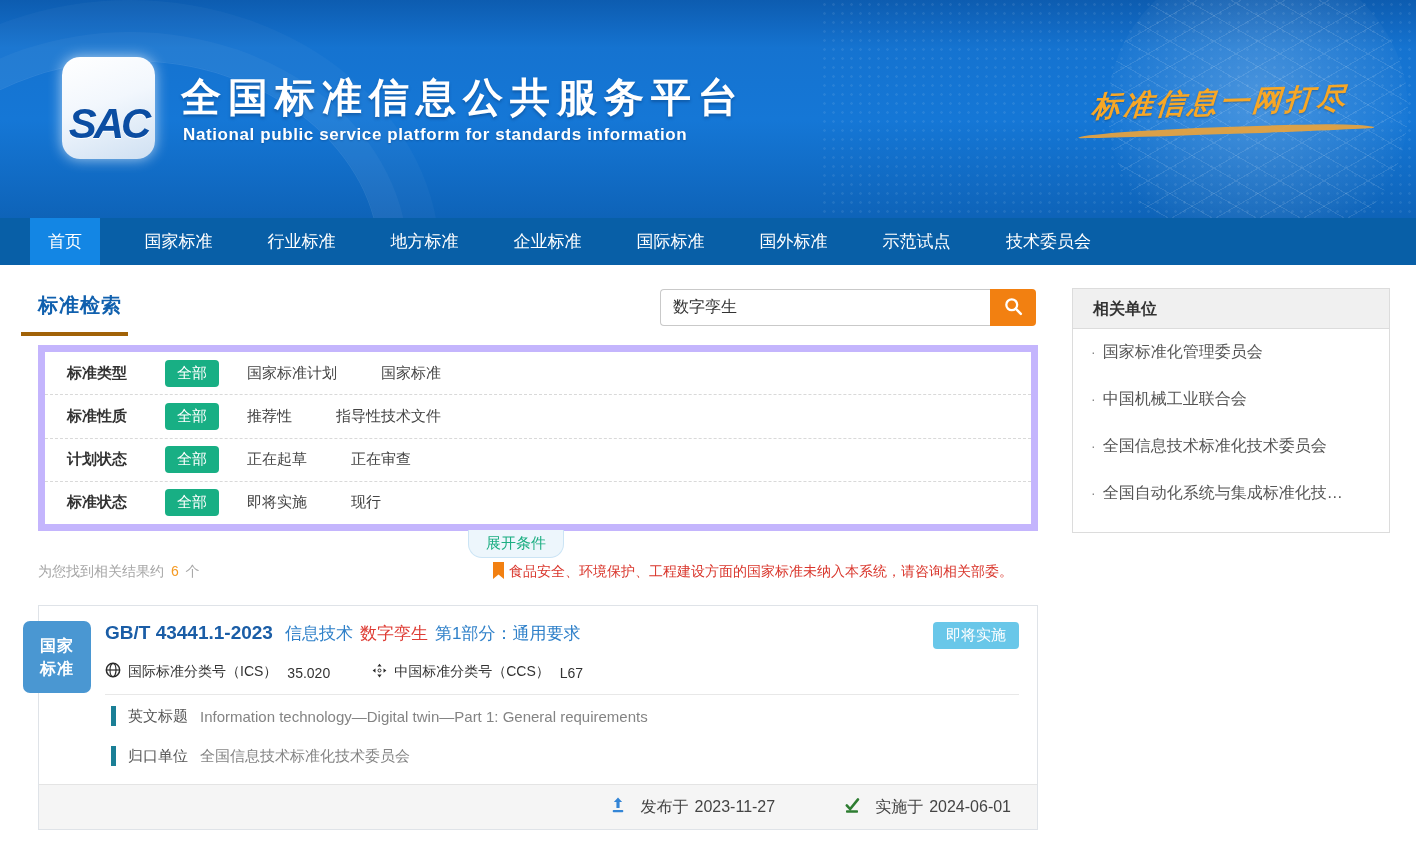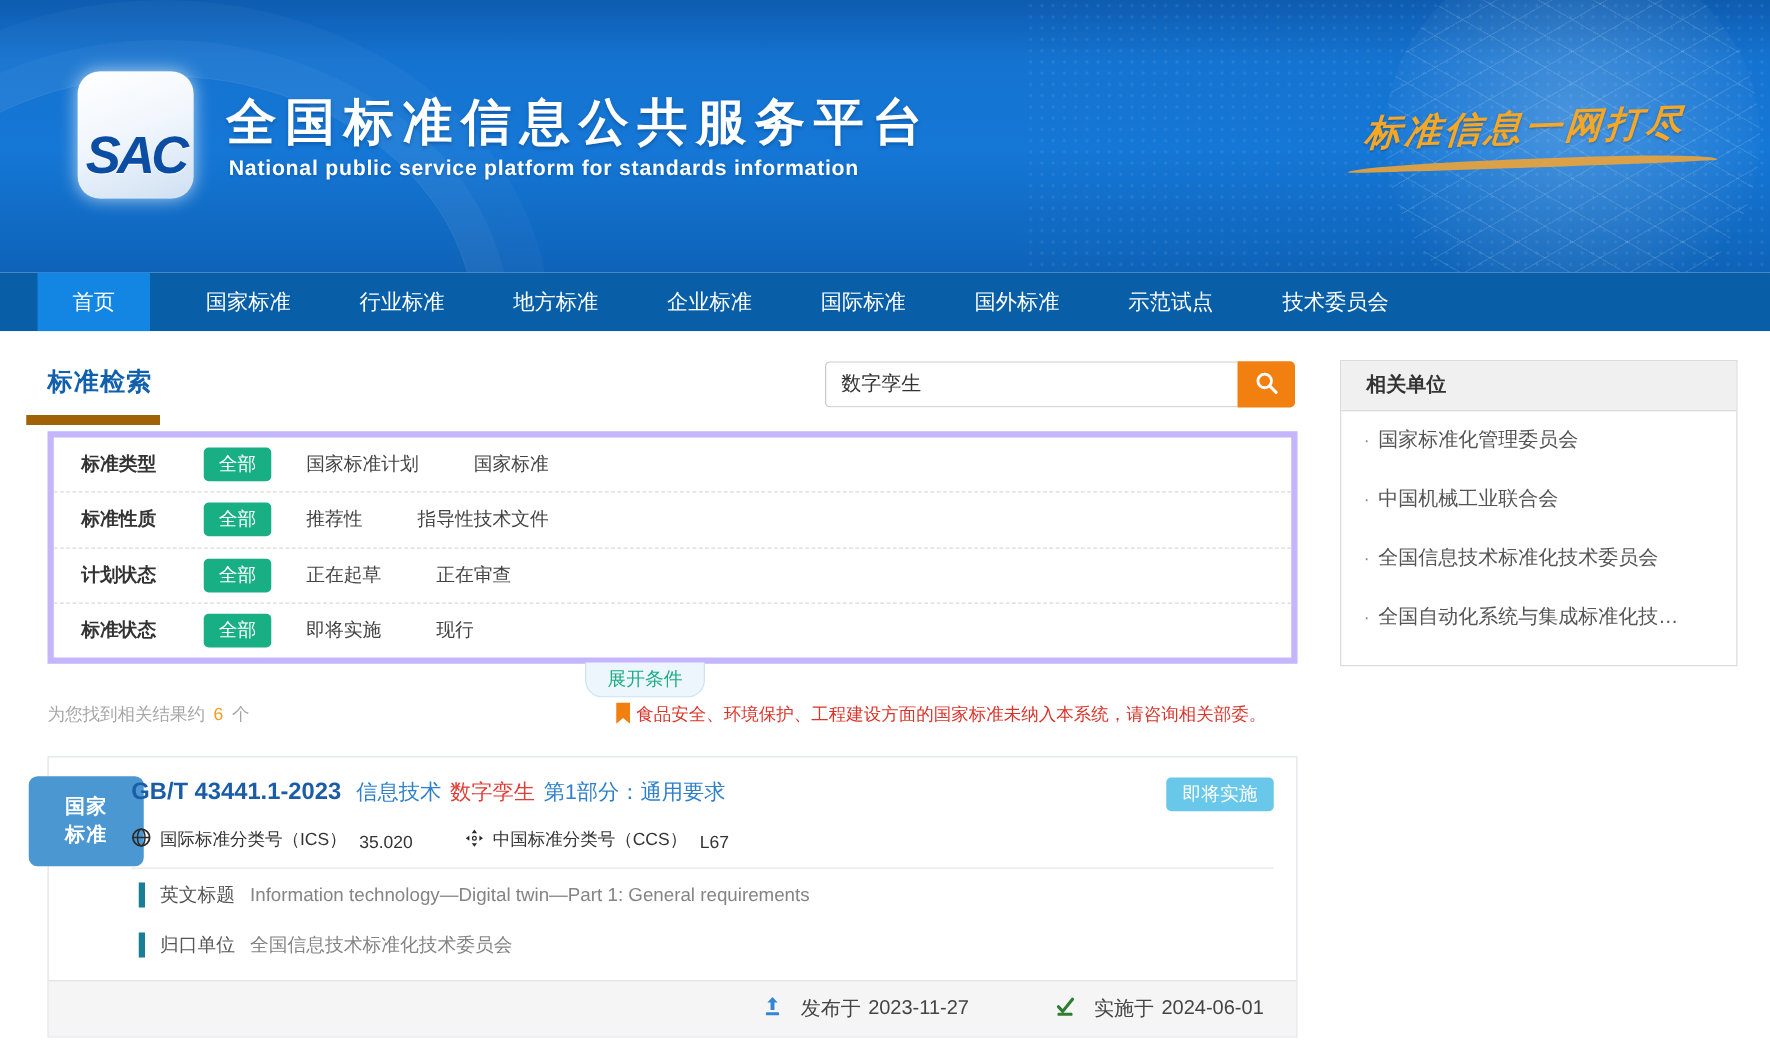--- a/index.html
+++ b/index.html
@@ -33,37 +33,37 @@
     font-style:italic; letter-spacing:3px; transform:skewX(-6deg) rotate(-2deg);
     text-shadow:0 1px 2px rgba(0,0,0,0.25); white-space:nowrap; }
   .slogan-stroke { position:absolute; left:1078px; top:127px; width:296px; height:7px; background:#e9a33c;
     border-radius:60% 40% 50% 50% / 100% 100% 20% 20%; transform:rotate(-2deg); opacity:.92; }
 
   
   .nav { position:absolute; left:0; top:218px; width:1416px; height:47px; background:#085fa7; display:flex;
     padding-left:30px; }
   .nav-item { height:47px; line-height:47px; text-align:center; color:#fff; font-size:17px; cursor:pointer;
     width:123px; white-space:nowrap; }
-  .nav-item.first { width:90px; margin-right:17px; }
+  .nav-item.first { width:70px; margin-right:17px; }
   .nav-item.last { width:141px; }
   .nav-item.active { background:#1386e4; }
 
   
   .main { position:absolute; left:0; top:265px; width:1416px; height:580px; background:#fff; }
 
   .section-title { position:absolute; left:21px; top:27px; padding:0 6px 13px 17px; color:#1060ae;
-    font-size:20px; font-weight:bold; border-bottom:8px solid #a16207; letter-spacing:1px; }
+    font-size:20px; font-weight:bold; border-bottom:4px solid #a16207; letter-spacing:1px; }
 
   .search-input { position:absolute; left:660px; top:24px; width:330px; height:37px; border:1px solid #c9c9c9;
     border-right:none; border-radius:4px 0 0 4px; padding-left:12px; font-size:16px; color:#333; outline:none;
     font-family:"Liberation Sans", sans-serif; }
   .search-btn { position:absolute; left:990px; top:24px; width:46px; height:37px; background:#f28011; border:none;
     border-radius:0 4px 4px 0; cursor:pointer; display:flex; align-items:center; justify-content:center; }
 
-  .filter-panel { position:absolute; left:38px; top:80px; width:1000px; height:186px; border:5px solid #c4b5fd;
+  .filter-panel { position:absolute; left:38px; top:80px; width:1000px; height:186px; border:7px solid #c4b5fd;
     display:flex; flex-direction:column; background:#fff; }
   .filter-row { flex:1; display:flex; align-items:center; padding-left:22px; border-bottom:1px dashed #d9d9d9; }
   .filter-row:last-child { border-bottom:none; }
   .filter-label { width:98px; font-size:15px; font-weight:bold; color:#333; }
   .filter-selected { background:#18af84; color:#fff; font-size:15px; padding:4px 12px; border-radius:4px;
     margin-right:28px; cursor:pointer; }
   .filter-option { font-size:15px; color:#444; margin-right:44px; cursor:pointer; }
 
   .expand-pill { position:absolute; left:468px; top:265px; padding:4px 17px; background:#edf6fc;
     border:1px solid #cbe4f5; border-top:none; border-radius:0 0 14px 14px; color:#1cae82; font-size:15px;
@@ -72,21 +72,21 @@
   .results-line { position:absolute; left:38px; top:297px; width:975px; display:flex; justify-content:space-between;
     align-items:center; }
   .results-count { font-size:14px; color:#a6a6a6; }
   .results-count .num { color:#f59a23; margin:0 3px; }
   .notice { display:flex; align-items:center; font-size:14px; color:#d9352b; }
   .notice svg { margin-right:4px; }
 
   
   .card { position:absolute; left:38px; top:340px; width:1000px; height:225px; border:1px solid #dfe3e8;
     background:#fff; }
-  .card-tag { position:absolute; left:-16px; top:15px; width:92px; height:72px; background:#4a97d2;
+  .card-tag { position:absolute; left:-16px; top:15px; width:68px; height:72px; background:#4a97d2;
     border-radius:7px; display:flex; flex-direction:column; align-items:center; justify-content:center;
     color:#fff; font-size:16px; font-weight:bold; line-height:1.45; letter-spacing:1px; }
   .card-title-row { position:absolute; left:66px; top:16px; right:120px; display:flex; align-items:baseline;
     white-space:nowrap; cursor:pointer; }
   .std-no { font-size:19px; font-weight:bold; color:#1a5da6; margin-right:12px; }
   .title-blue { font-size:17px; color:#2f80c9; margin-right:7px; }
   .title-red { font-size:17px; color:#de3c34; margin-right:7px; }
   .status-badge { position:absolute; right:18px; top:16px; background:#69c7e9; color:#fff; font-size:15px;
     padding:4px 13px; border-radius:4px; }
   .meta-row { position:absolute; left:66px; top:56px; display:flex; align-items:center; font-size:14px; color:#333; }

